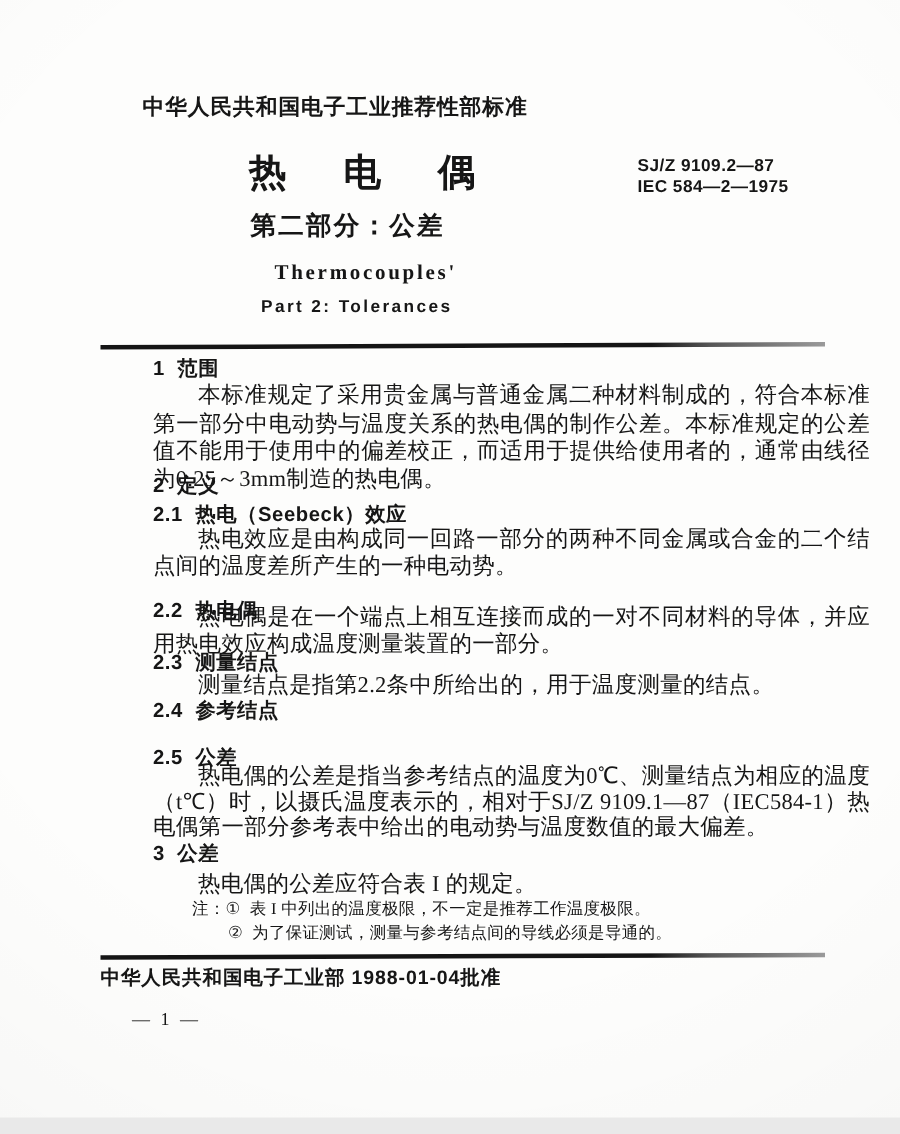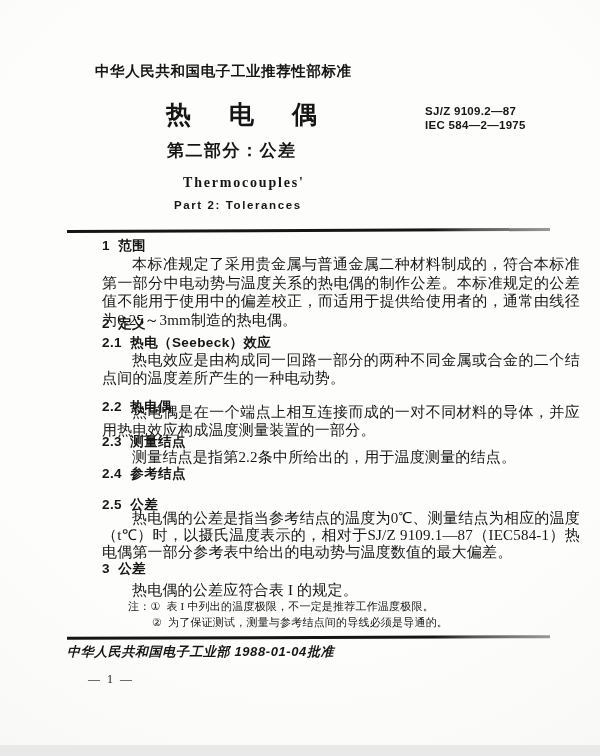--- a/index.html
+++ b/index.html
@@ -89,21 +89,20 @@
   .note-line { display:flex; }
   .note-label { flex:0 0 auto; }
   .note-marker { flex:0 0 auto; margin-right:6px; }
   .note-line.second { padding-left:24px; }
 
   
   .approval {
     position:absolute; left:67px; top:643px;
     font-size:13px; font-weight:bold; letter-spacing:0.6px;
     font-family:"Liberation Sans", sans-serif;
-    font-style:italic;
   }
   .page-num {
     position:absolute; left:88px; top:672px;
     font-size:12px; letter-spacing:2px;
   }
 </style>
 </head>
 <body>
 
 <div class="page">

